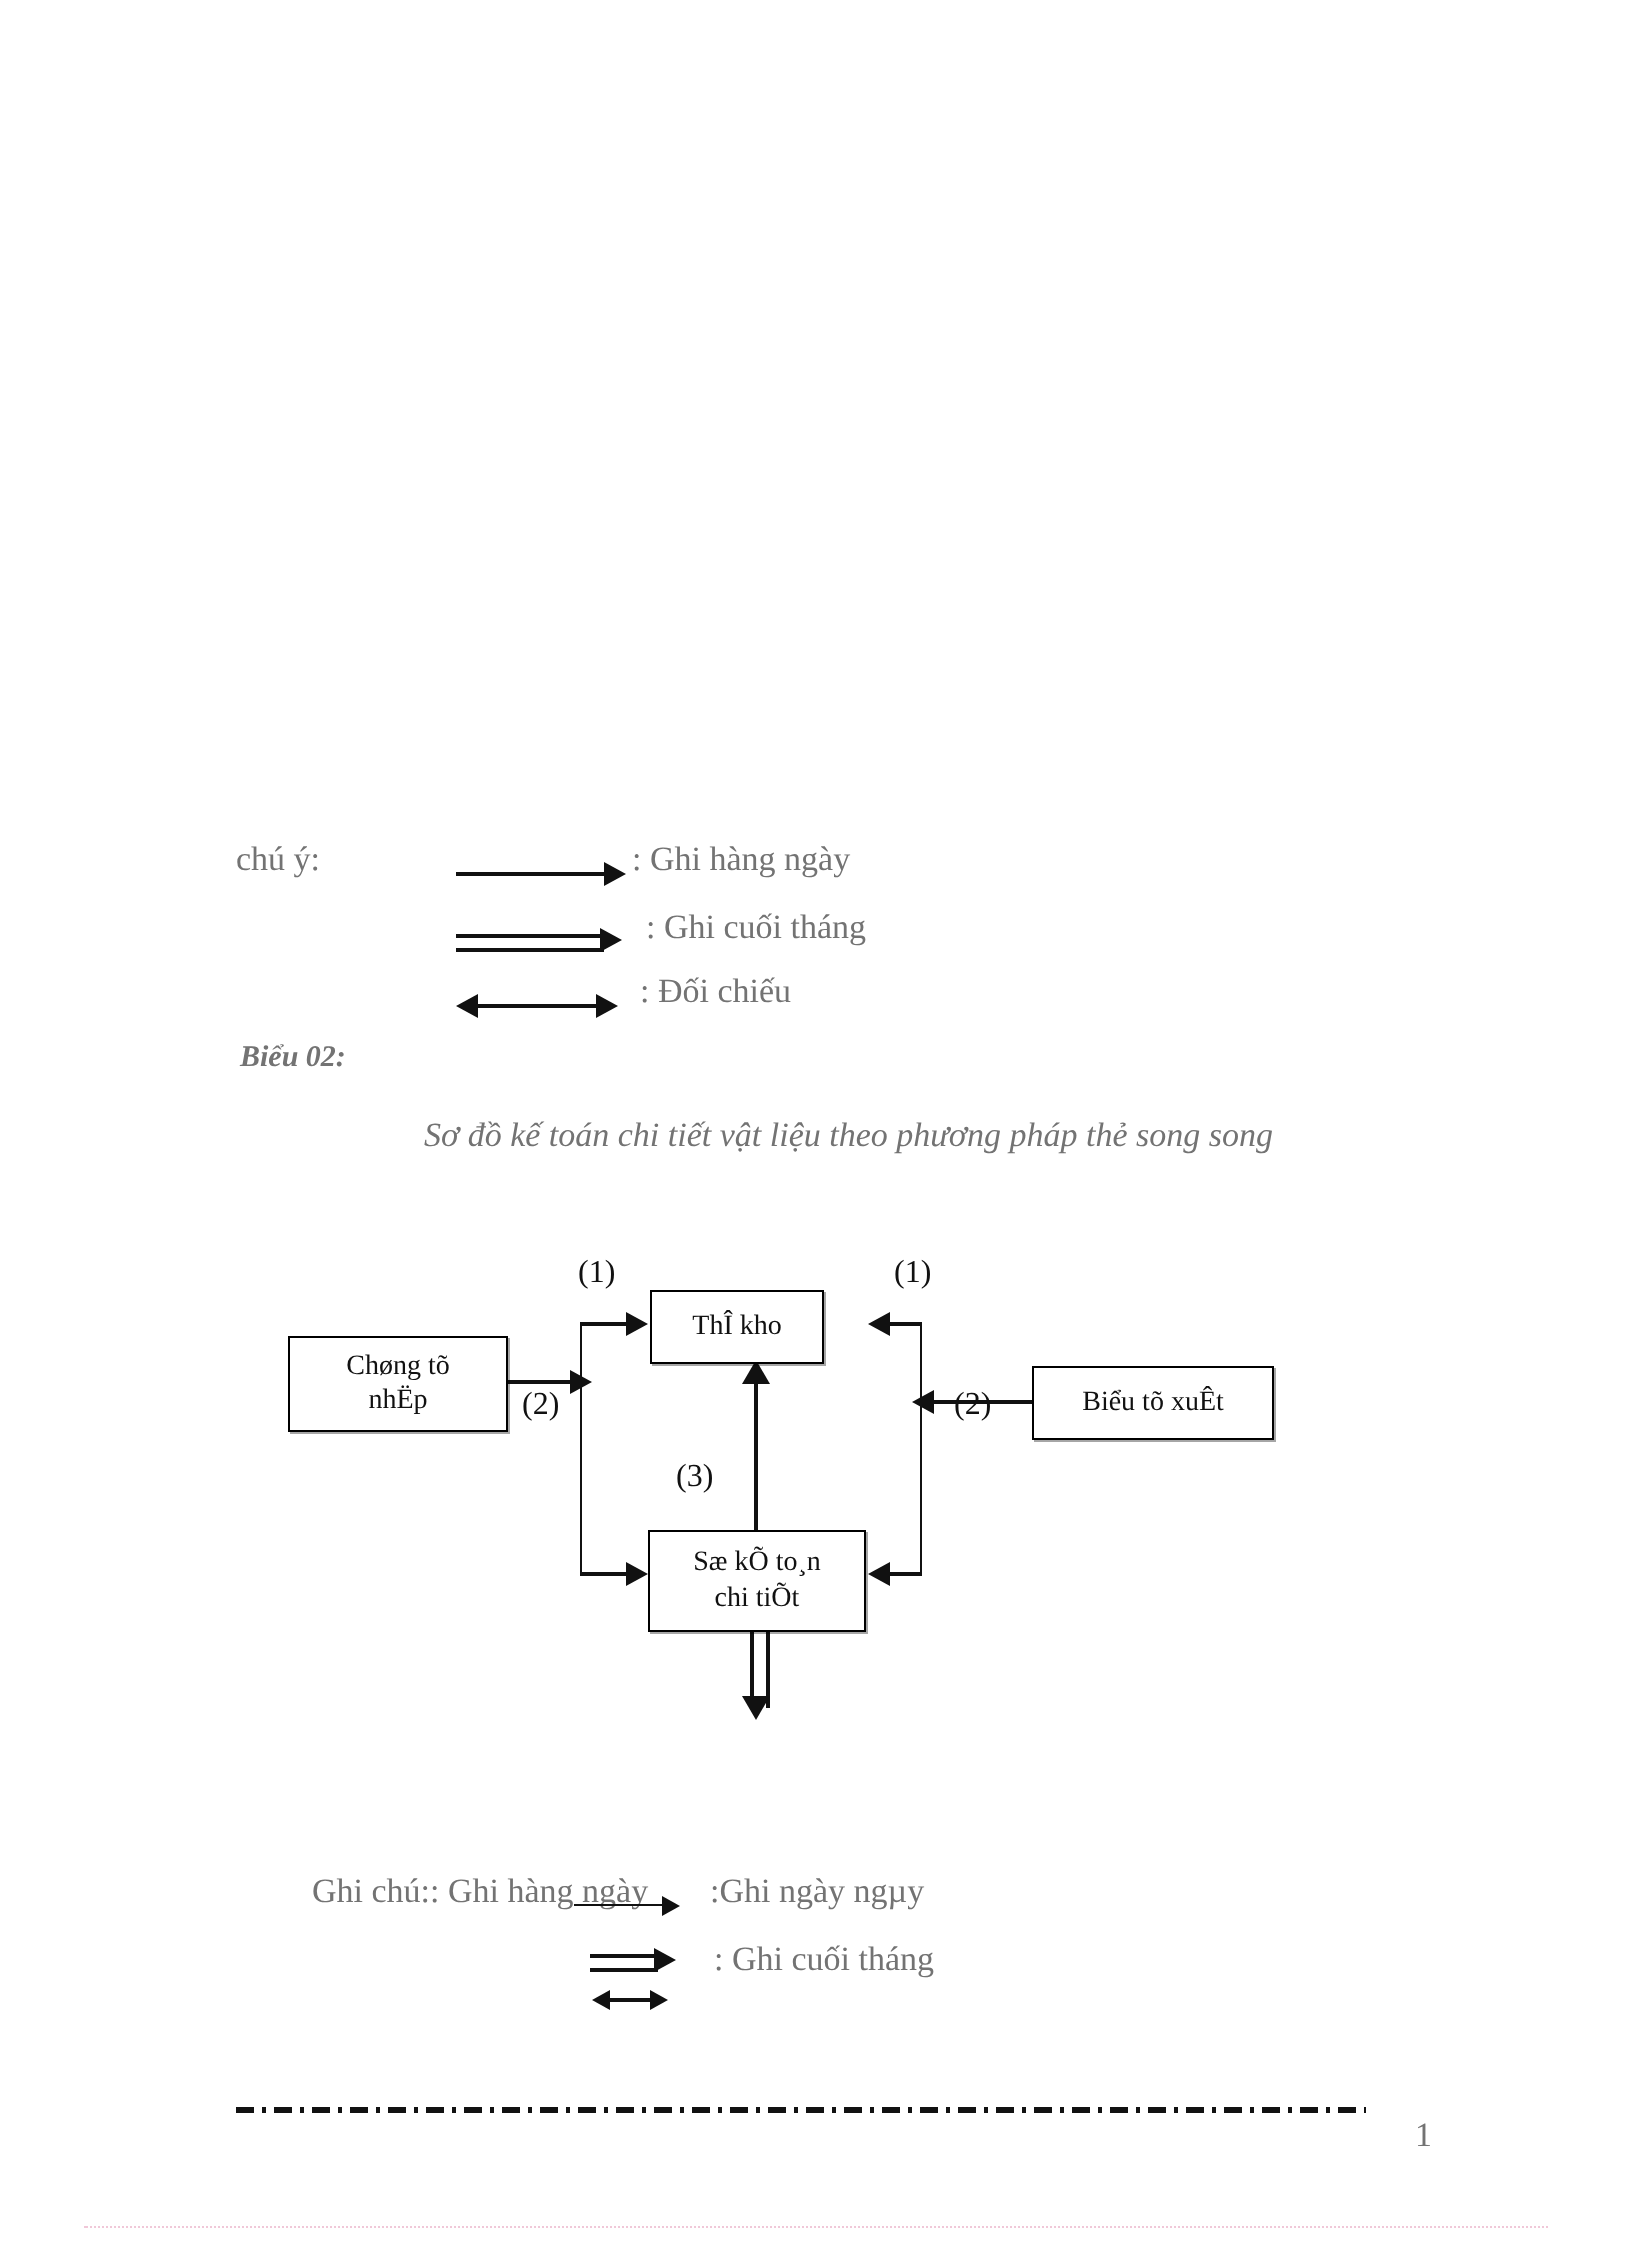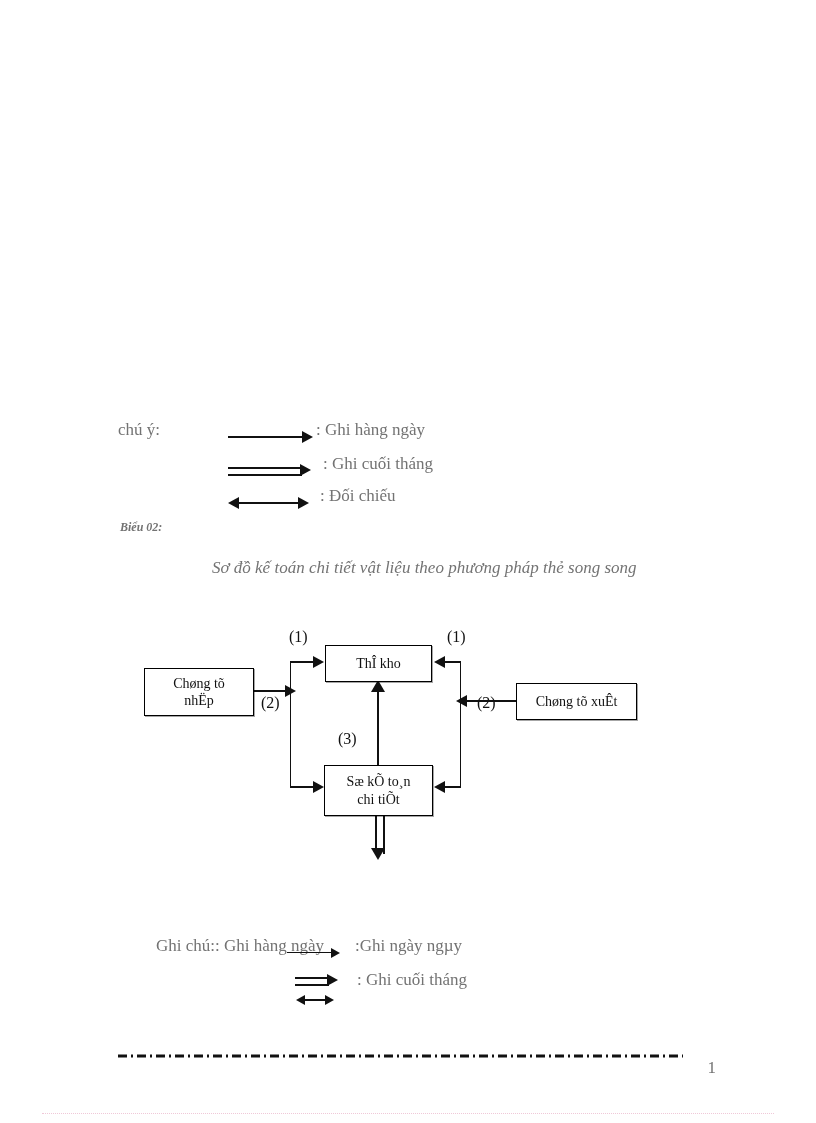--- a/index.html
+++ b/index.html
@@ -74,21 +74,21 @@
 
   
   .arr-double {
     height: 5px;
     background: transparent;
     border-top: 2px solid #111;
     border-bottom: 2px solid #111;
   }
 
   
-  #bieu-heading { left: 120px; top: 521px; font-size: 12px; }
+  #bieu-heading { left: 120px; top: 521px; font-size: 15px; }
   #diagram-title { left: 172px; top: 558px; font-size: 17px; margin-left: 40px; }
 
   
   #diagram { left: 0px; top: 600px; width: 816px; height: 340px; }
 
   .node {
     position: absolute;
     border: 1px solid #000;
     background: #fff;
     box-sizing: border-box;
@@ -228,29 +228,29 @@
     <div class="conn-dbl-v" style="left:375px; top:216px; height:38px;"></div>
     <div class="arr-head-d" style="left:371px; top:248px;"></div>
 
     <div class="node" style="left:144px; top:68px; width:110px; height:48px;">
       <div>
         <span>Chøng tõ</span>
         <span>nhËp</span>
       </div>
     </div>
 
-    <div class="node" style="left:325px; top:45px; width:107px; height:37px;">
+    <div class="node" style="left:325px; top:45px; width:87px; height:37px;">
       <div>
         <span>ThÎ kho</span>
       </div>
     </div>
 
     <div class="node" style="left:516px; top:83px; width:121px; height:37px;">
       <div>
-        <span>Chøng tõ xuÊt</span>
+        <span>Biểu tõ xuÊt</span>
       </div>
     </div>
 
     <div class="node" style="left:324px; top:165px; width:109px; height:51px;">
       <div>
         <span>Sæ kÕ to¸n</span>
         <span>chi tiÕt</span>
       </div>
     </div>
 

